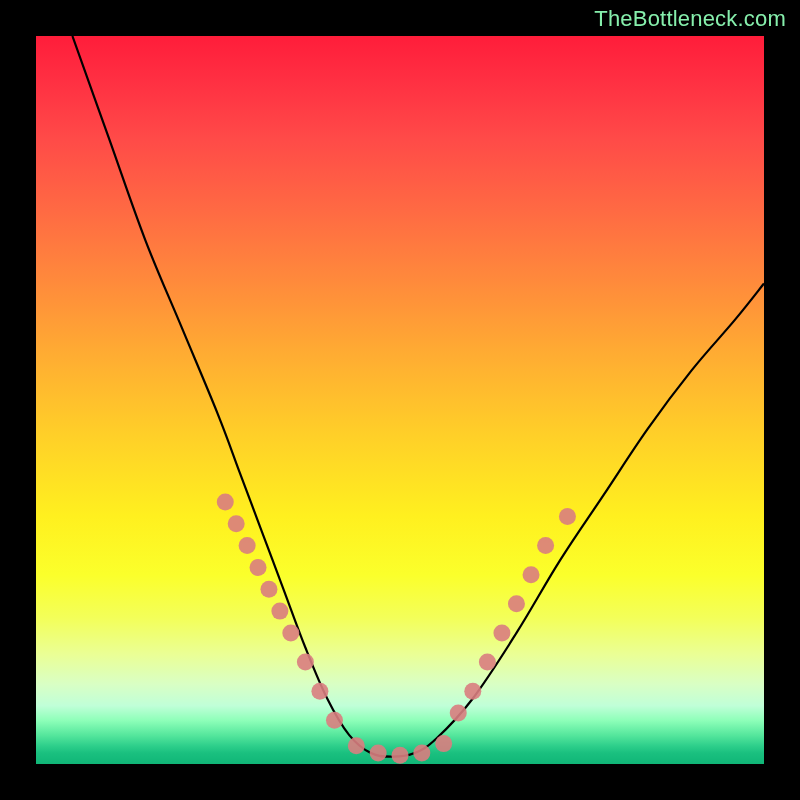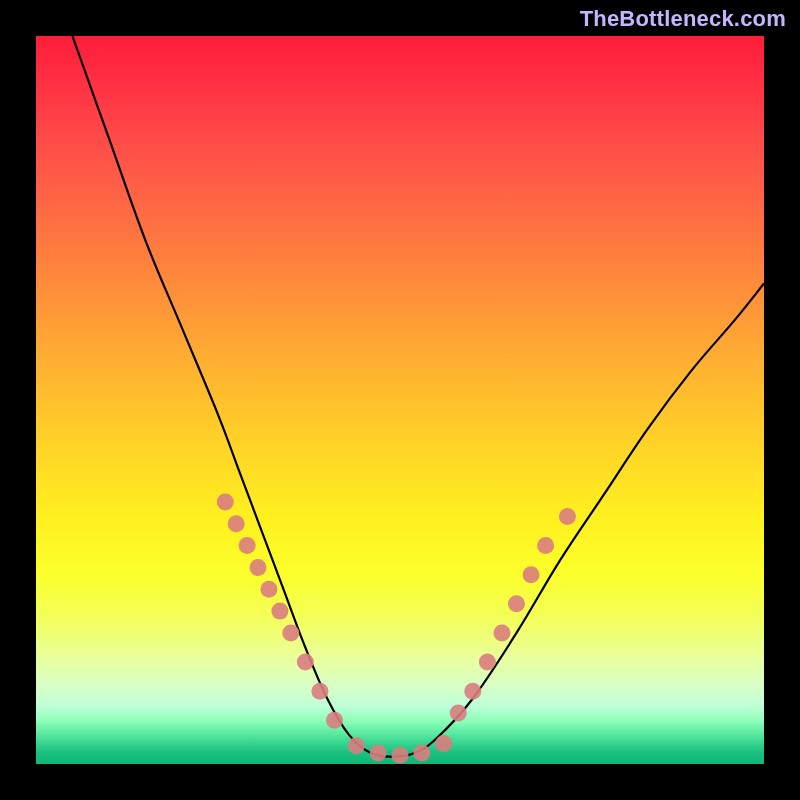--- a/index.html
+++ b/index.html
@@ -55,23 +55,23 @@
     position: absolute;
     inset: 0;
     width: 728px;
     height: 728px;
   }
   .watermark {
     position: absolute;
     top: 6px;
     right: 14px;
     font-size: 22px;
-    color: #c4b5fd;
+    color: #86efac;
     letter-spacing: 0.2px;
-    font-weight: 700;
+    font-weight: 400;
   }
 </style>
 </head>
 <body>
 
 <div class="frame">
   <div class="watermark">TheBottleneck.com</div>
 
   <div class="plot-area">
     <div class="gradient"></div>

